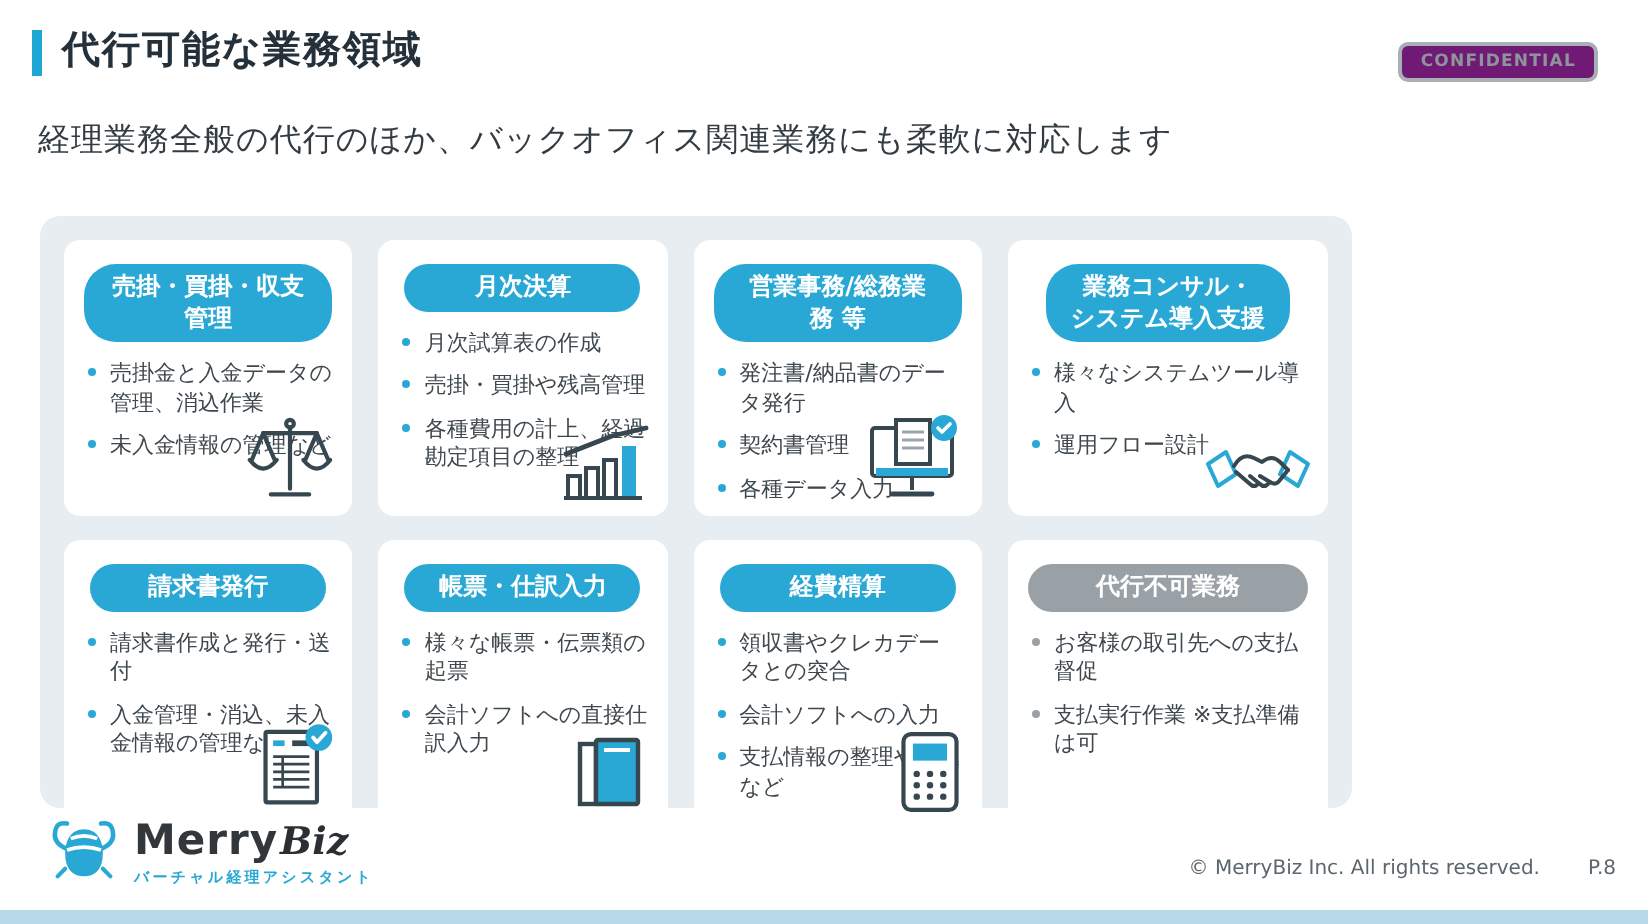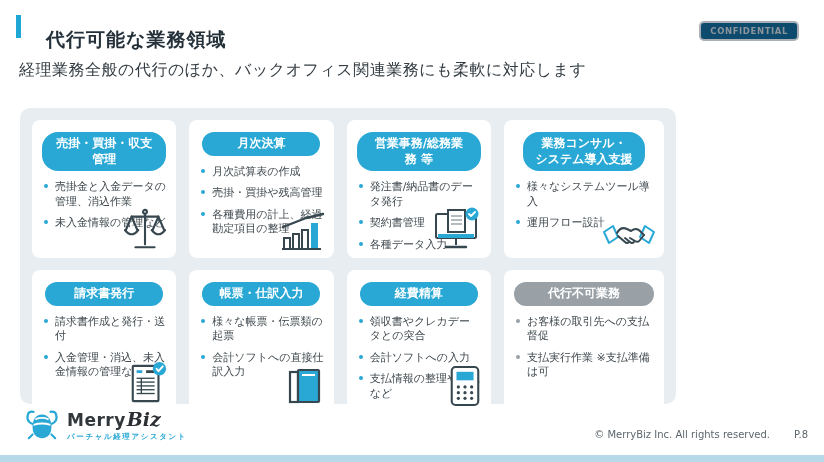--- a/index.html
+++ b/index.html
@@ -5,52 +5,52 @@
   html,body{margin:0;padding:0;}
   body{
     width:824px;height:462px;position:relative;overflow:hidden;
     background:#ffffff;
     font-family:"DejaVu Sans","Liberation Sans",sans-serif;
   }
   
   .accent-bar{position:absolute;left:16px;top:15px;width:5px;height:23px;background:#1ea7d4;}
   .page-title{position:absolute;left:30px;top:11px;font-size:19px;font-weight:bold;color:#24313a;letter-spacing:1px;}
   .confidential{position:absolute;right:25px;top:21px;border:2px solid #a9b0b5;border-radius:5px;
-    padding:3px 9px;font-size:8.5px;font-weight:bold;color:#8d959b;letter-spacing:.6px;background:#0c4a6e;}
+    padding:3px 9px;font-size:8.5px;font-weight:bold;color:#8d959b;letter-spacing:.6px;background:#701a75;}
   .subtitle{position:absolute;left:19px;top:60px;font-size:16px;color:#333c42;letter-spacing:.5px;}
   
   .panel{position:absolute;left:20px;top:108px;width:656px;height:296px;background:#e7edf1;border-radius:10px;
     box-sizing:border-box;padding:12px;display:grid;grid-template-columns:repeat(4,1fr);
     grid-template-rows:138px 1fr;gap:12px 13px;}
   .card{background:#fff;border-radius:8px;padding:10px 10px 6px;position:relative;box-sizing:border-box;}
   .pill{margin:2px auto 0;width:fit-content;min-width:118px;max-width:100%;background:#29a8d5;color:#fff;
     font-size:12px;font-weight:bold;text-align:center;padding:4px 12px;border-radius:16px;line-height:1.3;
     white-space:pre-line;box-sizing:border-box;}
   .card.gray .pill{background:#99a1a7;min-width:140px;}
   .items{list-style:none;margin:9px 0 0;padding:0;}
   .items li{position:relative;padding-left:13px;font-size:11px;color:#3f484e;line-height:1.32;
     margin-bottom:7px;max-width:152px;}
   .items li::before{content:"";position:absolute;left:2px;top:4px;width:4px;height:4px;border-radius:50%;background:#29a8d5;}
   .card.gray .items li::before{background:#99a1a7;}
   .card-icon{position:absolute;right:8px;bottom:6px;line-height:0;}
   
   .logo{position:absolute;left:24px;top:408px;display:flex;align-items:flex-start;gap:7px;}
   .logo-text .line1{display:flex;align-items:baseline;}
-  .merry{font-size:17px;font-weight:800;color:#32373b;letter-spacing:.5px;}
+  .merry{font-size:21px;font-weight:800;color:#32373b;letter-spacing:.5px;}
   .biz{font-family:"DejaVu Serif","Liberation Serif",serif;font-style:italic;font-weight:bold;font-size:19px;color:#2b2f33;margin-left:1px;}
   .tagline{font-size:7.5px;font-weight:bold;color:#2aa8d4;letter-spacing:1.6px;margin-top:2px;}
   .copyright{position:absolute;top:429px;right:54px;font-size:10px;color:#5c666d;}
   .page-number{position:absolute;top:429px;right:16px;font-size:10px;color:#5c666d;}
   .bottom-bar{position:absolute;bottom:0;left:0;width:824px;height:7px;background:#b7d9e8;}
 </style>
 </head>
 <body>
 
 <div class="accent-bar"></div>
-<h1 class="page-title" style="margin:16px;">代行可能な業務領域</h1>
+<h1 class="page-title" style="margin:1px;">代行可能な業務領域</h1>
 <div class="confidential">CONFIDENTIAL</div>
 <div class="subtitle">経理業務全般の代行のほか、バックオフィス関連業務にも柔軟に対応します</div>
 
 <div class="panel">
 
   <div class="card">
     <div class="pill">売掛・買掛・収支管理</div>
     <ul class="items">
       <li>売掛金と入金データの管理、消込作業</li>
       <li>未入金情報の管理など</li>

